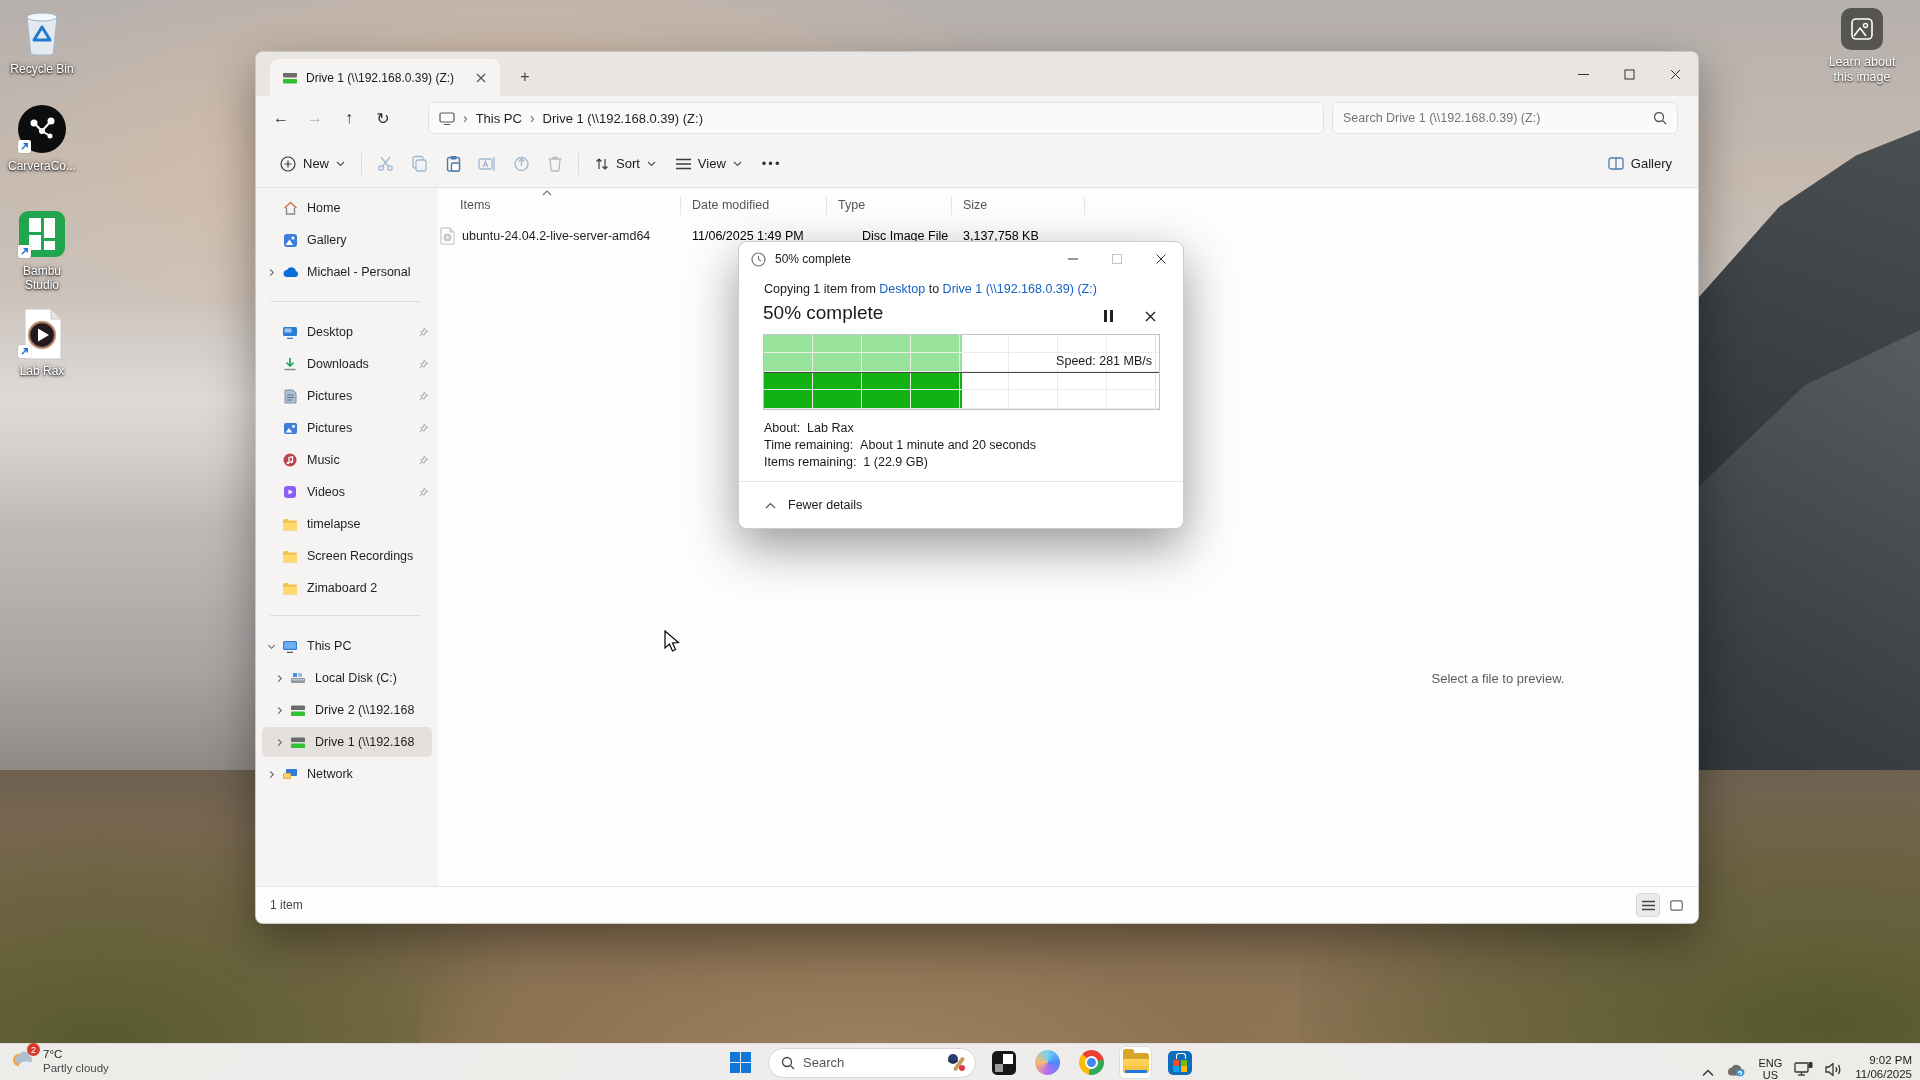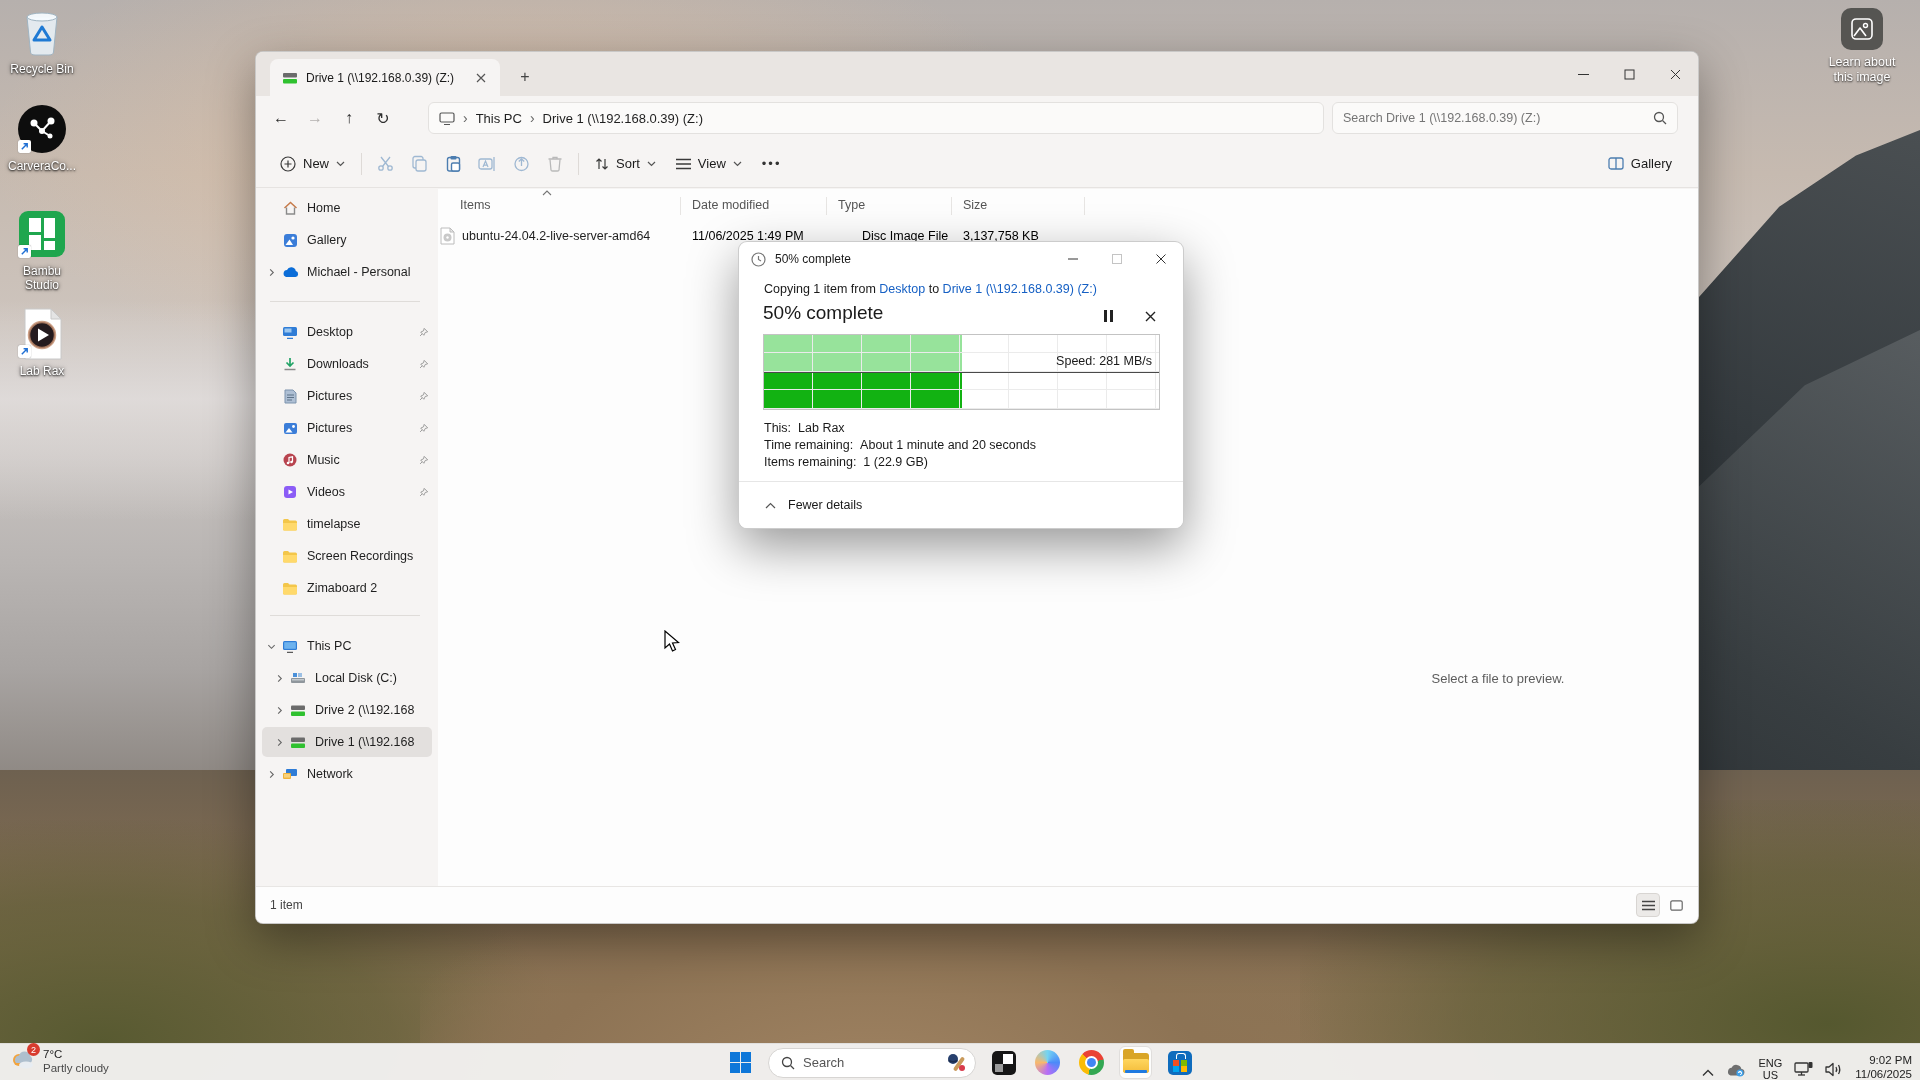--- a/index.html
+++ b/index.html
@@ -762,21 +762,21 @@
 
   <div class="graph">
     <div class="gfill-top" style="width: 50%;"></div>
     <div class="gfill-bot" style="width: 50%;"></div>
     <div class="grid"></div>
     <div class="gmid"></div>
     <div class="gspeed">Speed: 281 MB/s</div>
   </div>
 
   <div class="dlg-details">
-    <div><span>This:</span>&nbsp;&nbsp;<span>Lab Rax</span></div>
+    <div><span>About:</span>&nbsp;&nbsp;<span>Lab Rax</span></div>
     <div><span>Time remaining:</span>&nbsp;&nbsp;<span>About 1 minute and 20 seconds</span></div>
     <div><span>Items remaining:</span>&nbsp;&nbsp;<span>1 (22.9 GB)</span></div>
   </div>
 
   <div class="dlg-footer">
     <svg width="11" height="7" viewBox="0 0 11 7">
       <path d="M1 6 L5.5 1.5 L10 6" fill="none" stroke="#555" stroke-width="1.2"></path>
     </svg>
     <span>Fewer details</span>
   </div>

